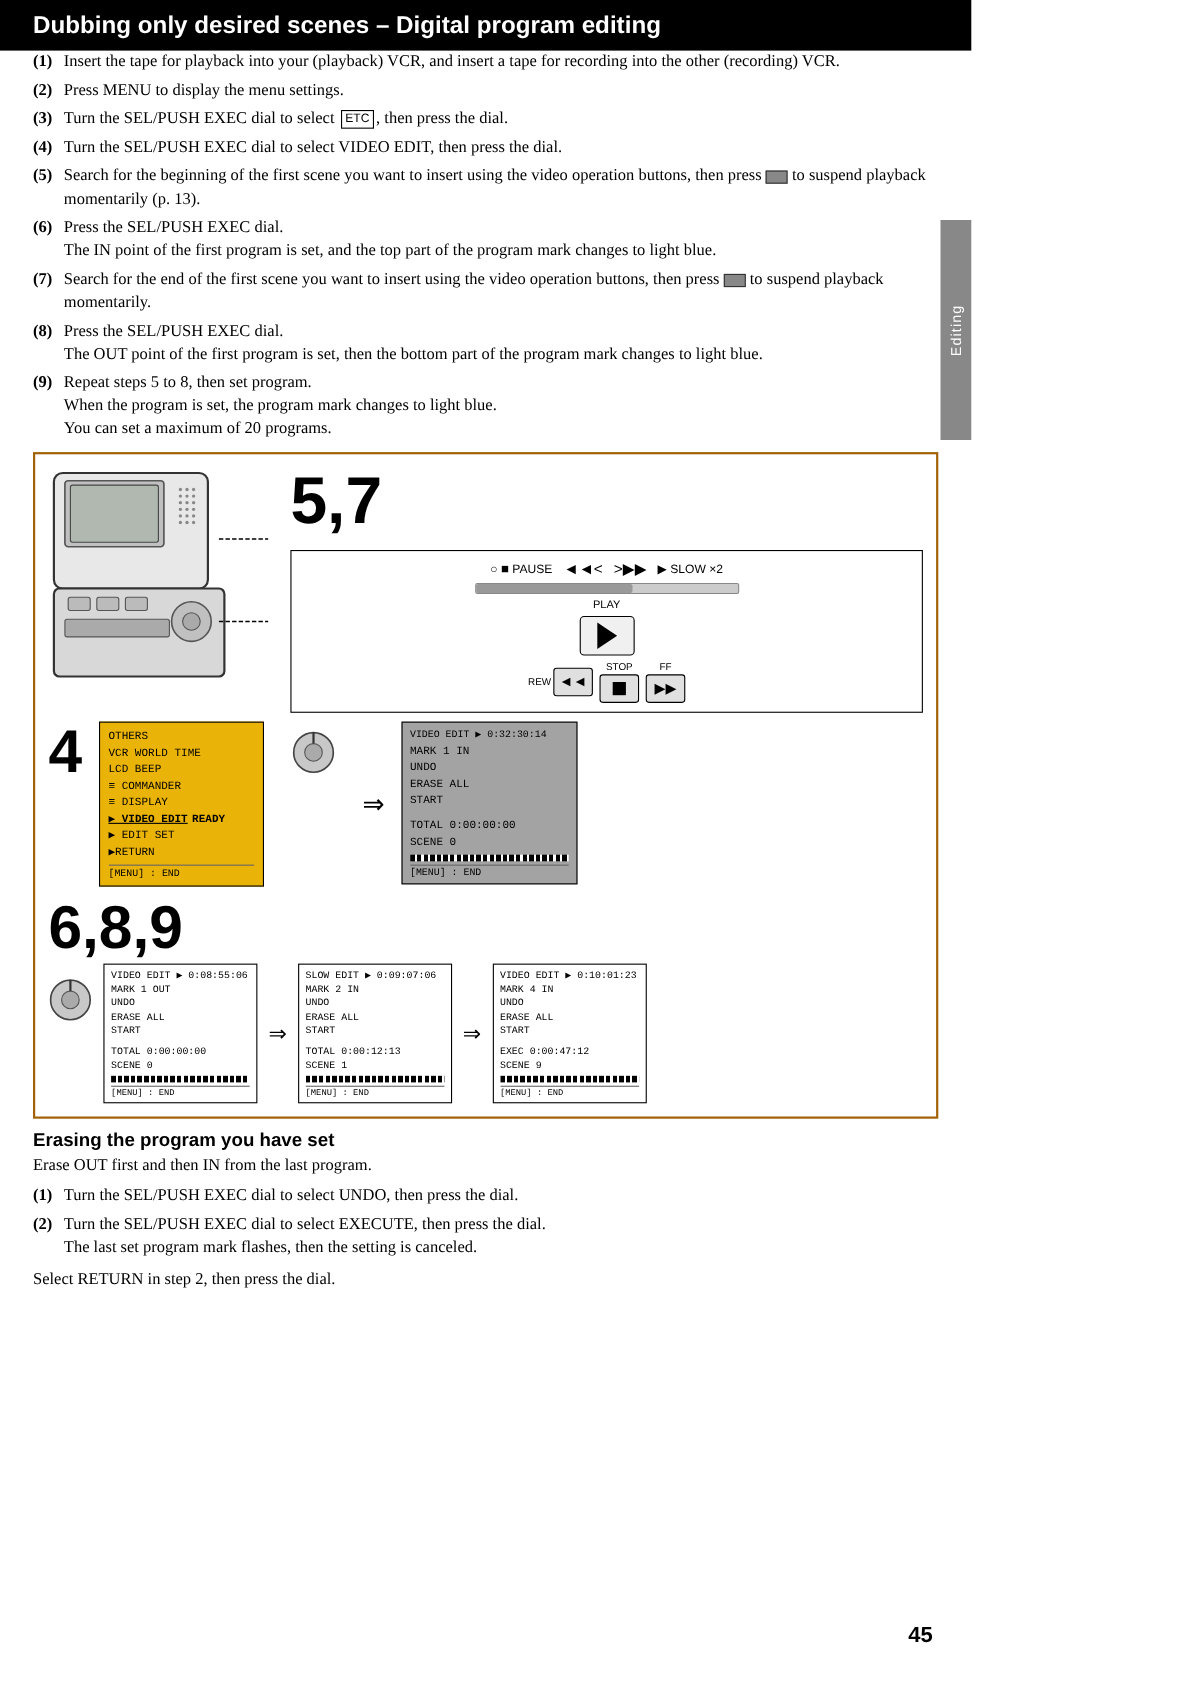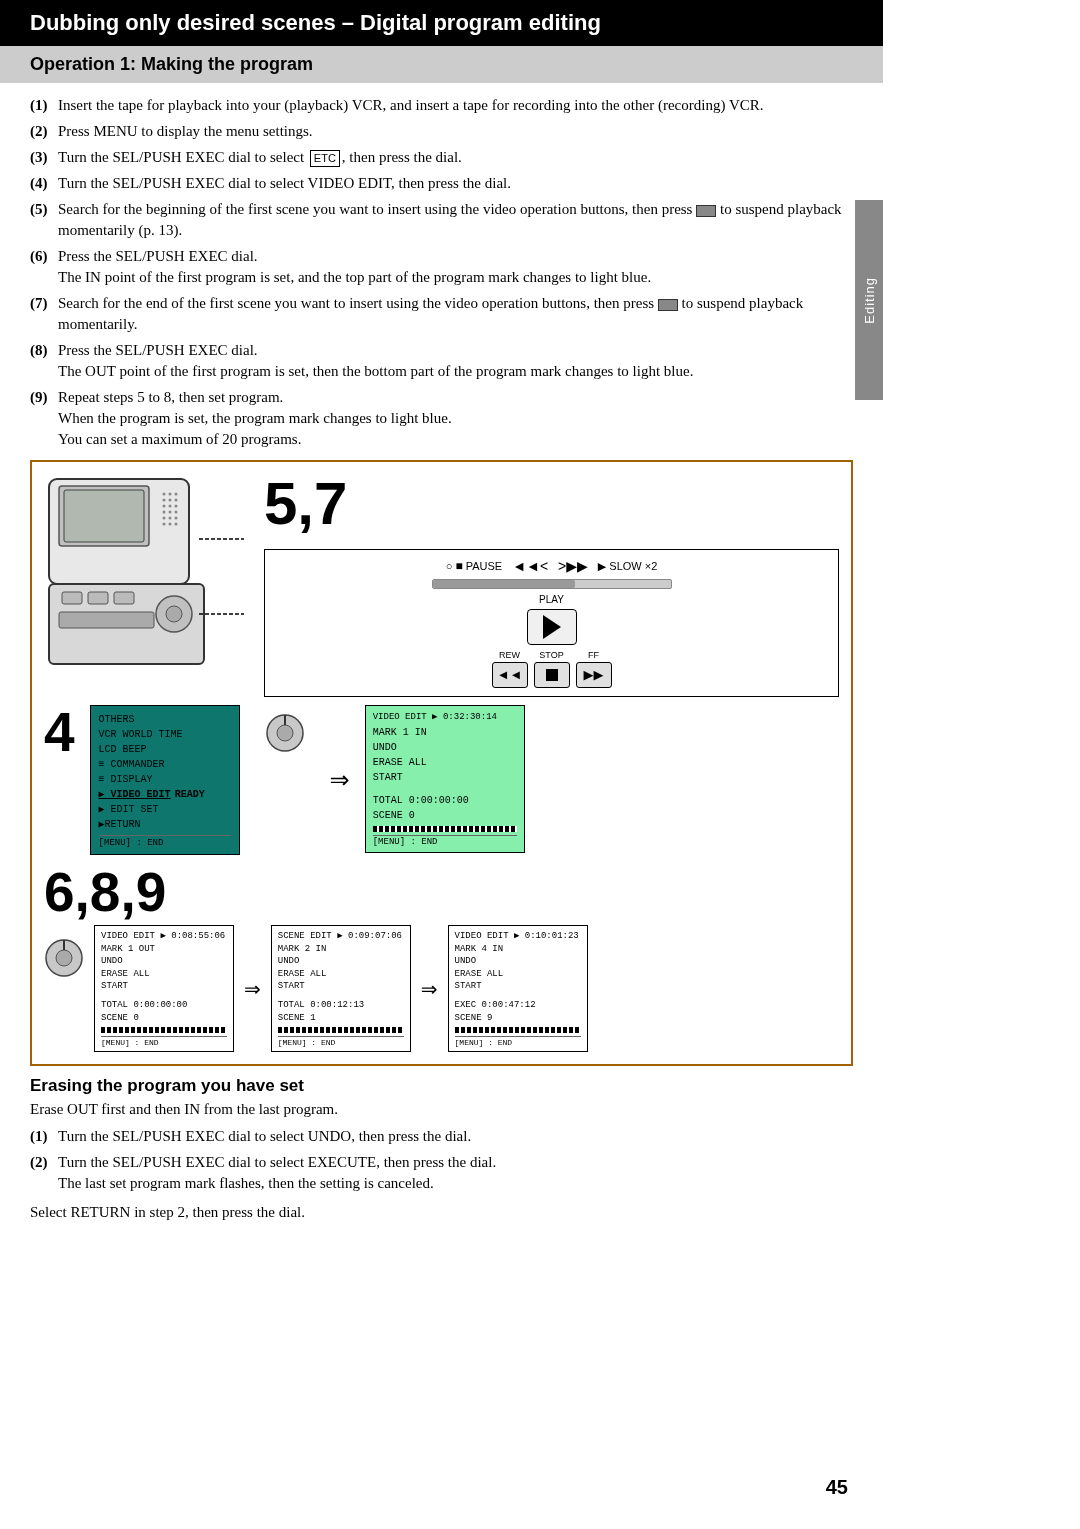--- a/index.html
+++ b/index.html
@@ -204,21 +204,21 @@
       gap: 15px;
       margin-top: 8px;
     }
 
     .menu-screen {
       border: 1.5px solid #000;
       padding: 6px 8px;
       font-size: 10px;
       font-family: 'Courier New', monospace;
       min-width: 150px;
-      background: #0f766e;
+      background: #eab308;
     }
 
     .menu-screen .menu-item {
       display: flex;
       align-items: center;
       gap: 4px;
       line-height: 1.5;
     }
 
     .menu-screen .selected-item {
@@ -231,21 +231,21 @@
       align-self: center;
       flex-shrink: 0;
     }
 
     .edit-screen {
       border: 1.5px solid #000;
       padding: 5px 7px;
       font-size: 10px;
       font-family: 'Courier New', monospace;
       min-width: 160px;
-      background: #86efac;
+      background: #a3a3a3;
     }
 
     .edit-screen .screen-line {
       line-height: 1.5;
     }
 
     .progress-bar {
       height: 6px;
       background: repeating-linear-gradient(90deg, #000 0px, #000 4px, #fff 4px, #fff 6px);
       margin: 3px 0;
@@ -338,23 +338,20 @@
 <div class="page-container">
 
   <div class="title-bar">
     <span>Dubbing only desired scenes – Digital program editing</span>
   </div>
 
   <div class="editing-sidebar">
     <span class="editing-sidebar-text">Editing</span>
   </div>
 
-  <div class="section-header">
-    <span>Operation 1: Making the program</span>
-  </div>
 
   <div class="content-area">
 
     <ol class="numbered-list">
 
       <li>
         <span class="num bold-label">(1)</span>
         <span class="text">Insert the tape for playback into your (playback) VCR, and insert a tape for recording into the other (recording) VCR.</span>
       </li>
 
@@ -473,21 +470,21 @@
             </div>
 
             <div class="play-btn-area">
               <span style="font-size:10px;font-family:Arial;">PLAY</span>
               <div class="play-btn">
                 <div class="play-triangle"></div>
               </div>
             </div>
 
             <div class="bottom-transport">
-              <div style="display:flex;flex-direction:column;align-items:center;gap:2px;">
+              <div style="display:flex;flex-direction:row;align-items:center;gap:2px;">
                 <span style="font-size:9px;font-family:Arial;">REW</span>
                 <div class="transport-btn">
                   <span style="font-size:13px;">◄◄</span>
                 </div>
               </div>
               <div style="display:flex;flex-direction:column;align-items:center;gap:2px;">
                 <span style="font-size:9px;font-family:Arial;">STOP</span>
                 <div class="stop-btn">
                   <div class="stop-square"></div>
                 </div>
@@ -580,21 +577,21 @@
             <div style="height:6px;"></div>
             <div class="screen-line">TOTAL  0:00:00:00</div>
             <div class="screen-line">SCENE  0</div>
             <div class="progress-bar"></div>
             <div style="font-size:8px;border-top:1px solid #666;margin-top:1px;padding-top:1px;">[MENU] : END</div>
           </div>
 
           <div class="arrow-right" style="font-size:20px;">⇒</div>
 
           <div class="edit-screen-small">
-            <div class="screen-line">SCENE EDIT  ▶  0:09:07:06</div>
+            <div class="screen-line">SLOW EDIT  ▶  0:09:07:06</div>
             <div class="screen-line">MARK       2 IN</div>
             <div class="screen-line">UNDO</div>
             <div class="screen-line">ERASE ALL</div>
             <div class="screen-line">START</div>
             <div style="height:6px;"></div>
             <div class="screen-line">TOTAL  0:00:12:13</div>
             <div class="screen-line">SCENE  1</div>
             <div class="progress-bar"></div>
             <div style="font-size:8px;border-top:1px solid #666;margin-top:1px;padding-top:1px;">[MENU] : END</div>
           </div>

